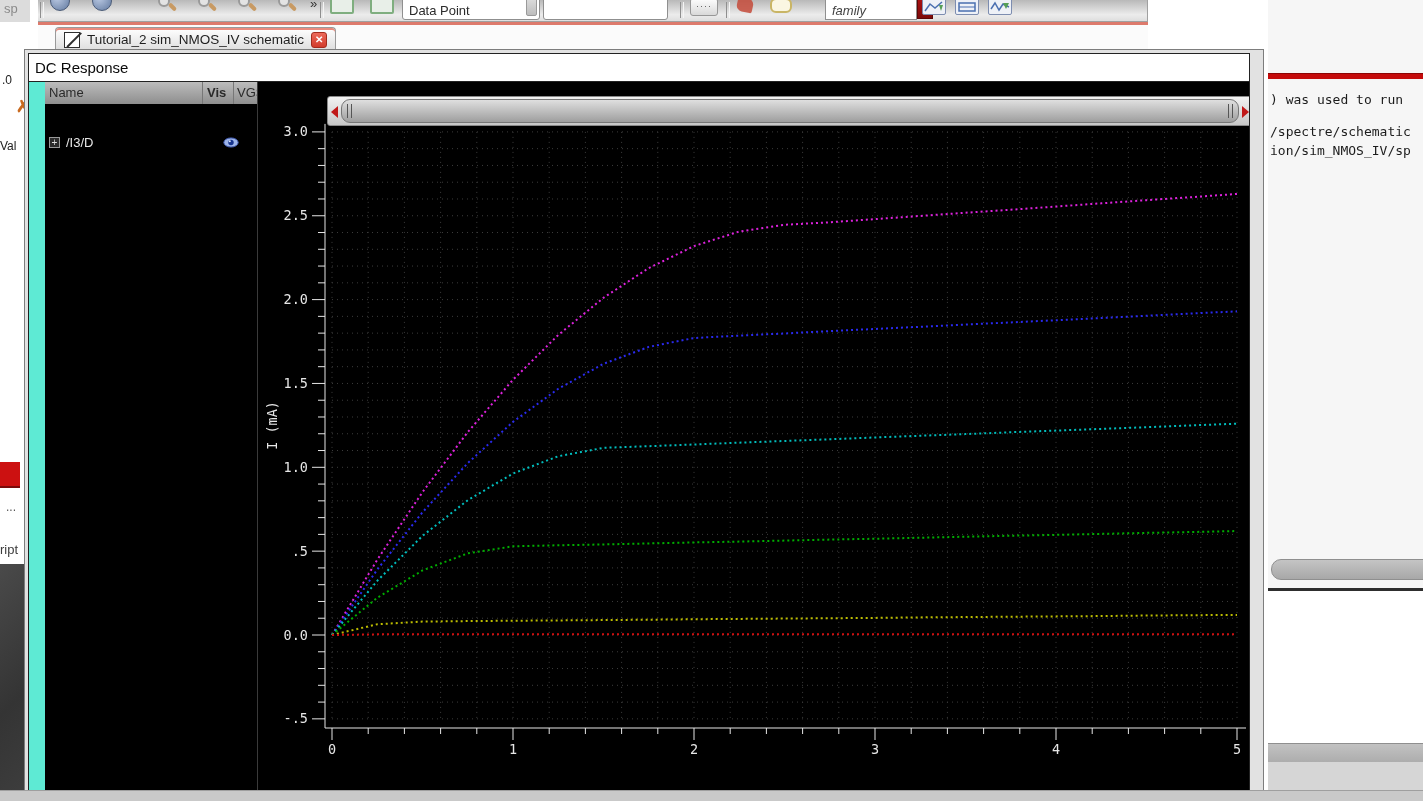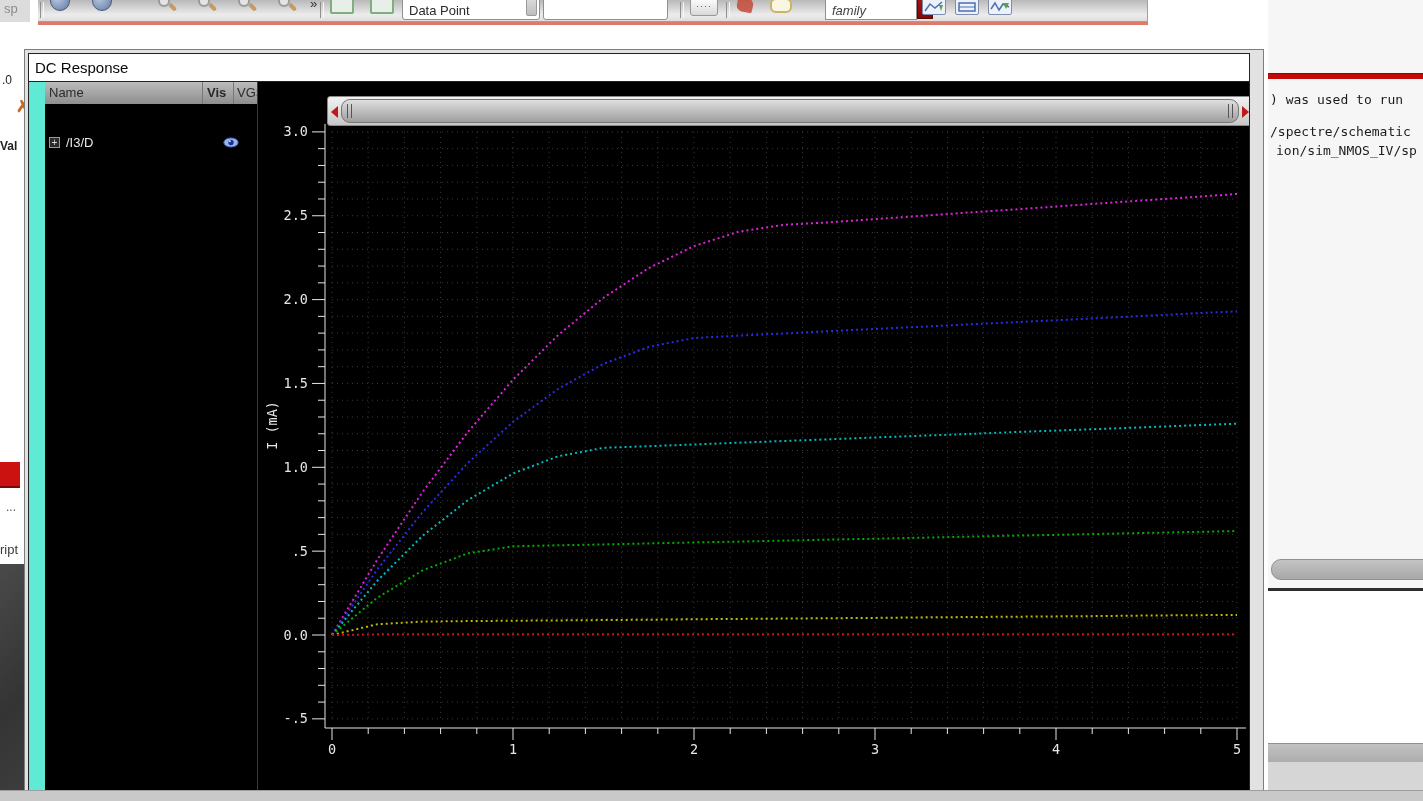--- a/index.html
+++ b/index.html
@@ -89,31 +89,31 @@
 </head>
 <body>
 
 <div class="screen">
 
   <div class="bg-left-top">
     <span>sp</span>
   </div>
   <div class="bg-frag" style="left:2px; top:73px;">.0</div>
   <div class="bg-close-x">✗</div>
-  <div class="bg-frag" style="left:0; top:139px;font-weight:bold;">Val</div>
+  <div class="bg-frag" style="left:0; top:139px;">Val</div>
   <div class="bg-red-block"></div>
   <div class="bg-frag" style="left:6px; top:500px; color:#555;">...</div>
   <div class="bg-frag" style="left:0; top:542px; color:#3d3d3d; font-size:13px;">ript</div>
   <div class="bg-dark-block"></div>
 
   <div class="bg-right">
     <div class="red-rule"></div>
     <div class="log-line" style="top:92px;">) was used to run</div>
     <div class="log-line" style="top:124px;">/spectre/schematic</div>
-    <div class="log-line" style="top:143px;margin-left:6px;">ion/sim_NMOS_IV/sp</div>
+    <div class="log-line" style="top:143px;">ion/sim_NMOS_IV/sp</div>
     <div class="hscroll-pill"></div>
     <div class="dark-rule"></div>
     <div class="input-area"></div>
     <div class="gray-bar"></div>
     <div class="foot"></div>
   </div>
 
   <div class="toolbar">
     <div class="tb tb-handle" style="left:2px;"></div>
     <div class="tb tb-circle" style="left:12px;"></div>
@@ -169,20 +169,27 @@
     <div class="tb tb-chart" style="left:950px;">
       <svg width="22" height="15">
           <polyline points="2,10 6,4 10,11 14,5 20,8" fill="none" stroke="#4a6fb0" stroke-width="1.5"></polyline>
           <path d="M14 4 l6 0 l-3 6 z" fill="#57a057"></path>
         </svg>
     </div>
   </div>
 
   <div class="salmon-rule"></div>
 
+  <div class="tabbar">
+    <div class="tab">
+      <span class="tab-ico"></span>
+      <span class="tab-label">Tutorial_2 sim_NMOS_IV schematic</span>
+      <span class="tab-close">✕</span>
+    </div>
+  </div>
 
   <div class="main-window">
     <div class="win-title">DC Response</div>
     <div class="win-content">
 
       <div class="left-panel">
         <div class="tree-header">
           <div class="c-name">Name</div>
           <div class="c-vis">Vis</div>
           <div class="c-vgs">VGS</div>

